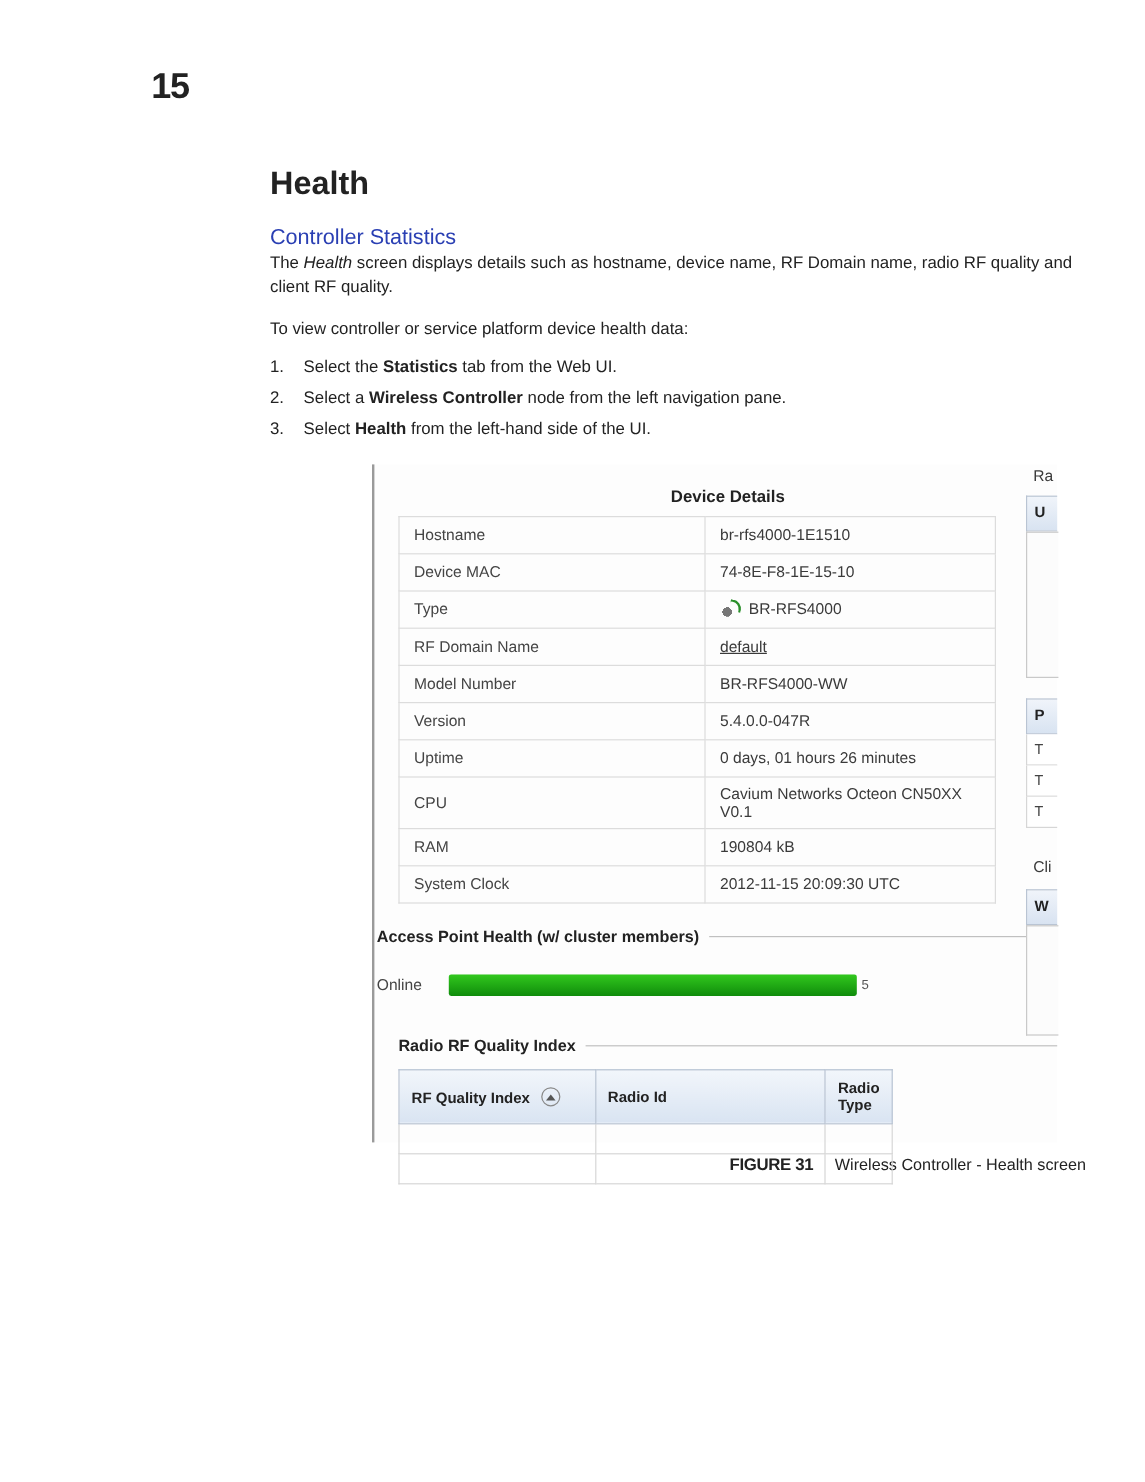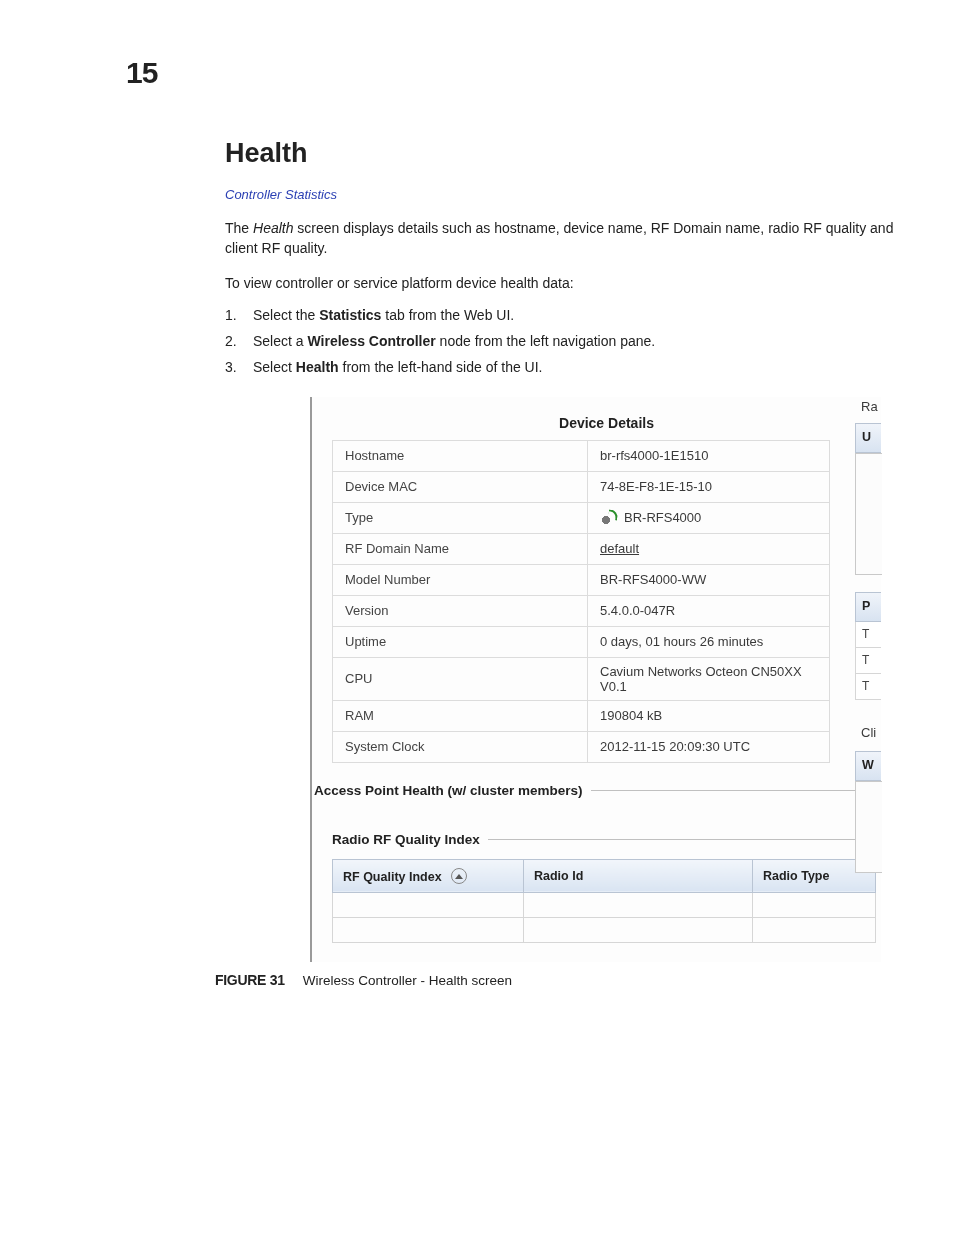--- a/index.html
+++ b/index.html
@@ -36,23 +36,22 @@
   .h1 {
     font-family: "Arial Narrow", Arial, sans-serif;
     font-weight: 700;
     font-size: 27px;
     font-stretch: condensed;
     margin-bottom: 18px;
     letter-spacing: 0px;
   }
   .breadcrumb {
     color: #2a3fb3;
-    font-style: italic;
-    font-size: 13px;
-    margin-bottom: 16px;
+    font-size: 18px;
+    margin-bottom: 0;
   }
   .p {
     font-size: 14px;
     line-height: 1.45;
     margin-bottom: 14px;
   }
   .p .health {
     font-style: italic;
   }
   .steps { padding-left: 0; }
@@ -144,21 +143,21 @@
   .bar-wrap { width: 340px; height: 18px; background: #f0f0f0; border-radius: 2px; position: relative; }
   .bar-fill { position: absolute; left: 0; top: 0; bottom: 0; width: 100%; border-radius: 2px;
     background: linear-gradient(#32c81e, #0f8c0b); }
   .bar-val { font-size: 11px; color: #555; margin-left: 4px; }
 
   .rfq-section { margin-top: 34px; padding-left: 20px; }
   .rfq-title { font-weight: 700; font-size: 13.5px; display: flex; align-items: center; }
   .rfq-title .rule { flex: 1; border-bottom: 1px solid #c0c0c0; margin-left: 8px; }
   .rfq-table {
     margin-top: 12px;
-    width: 544px;
+    width: 412px;
     border-collapse: collapse;
   }
   .rfq-table th {
     background: linear-gradient(#f2f6fb,#d9e4f2);
     border: 1px solid #b9c4d3;
     font-size: 12.5px;
     font-weight: 700;
     text-align: left;
     padding: 8px 10px;
     color: #222;
@@ -235,20 +234,21 @@
     border-top: 1px solid #c9c9c9;
     border-bottom: 1px solid #c9c9c9;
     width: 26px;
     background: #fcfcfc;
   }
 
   .figure-caption {
     margin-top: 10px;
     font-size: 13.5px;
     margin-left: -10px;
+    text-align: right;
   }
   .figure-caption b { font-family: "Arial Narrow", Arial, sans-serif; font-weight: 800; margin-right: 18px; letter-spacing: -0.3px; font-stretch: condensed; font-size: 14px; }
   .step-text { flex: 1; }
 </style>
 </head>
 <body>
 
 <div class="page">
   <div class="page-no">15</div>
 
@@ -334,20 +334,27 @@
                 <td><span>2012-11-15 20:09:30 UTC</span></td>
               </tr>
             </tbody>
         </table>
 
         <div class="aph-section">
           <div class="aph-title">
             <span>Access Point Health (w/ cluster members)</span>
             <span class="rule"></span>
           </div>
+          <div class="online-row">
+            <span class="lbl">Online</span>
+            <span class="bar-wrap">
+              <span class="bar-fill"></span>
+            </span>
+            <span class="bar-val">5</span>
+          </div>
         </div>
 
         <div class="rfq-section">
           <div class="rfq-title">
             <span>Radio RF Quality Index</span>
             <span class="rule"></span>
           </div>
           <table class="rfq-table">
             <thead>
               <tr>

